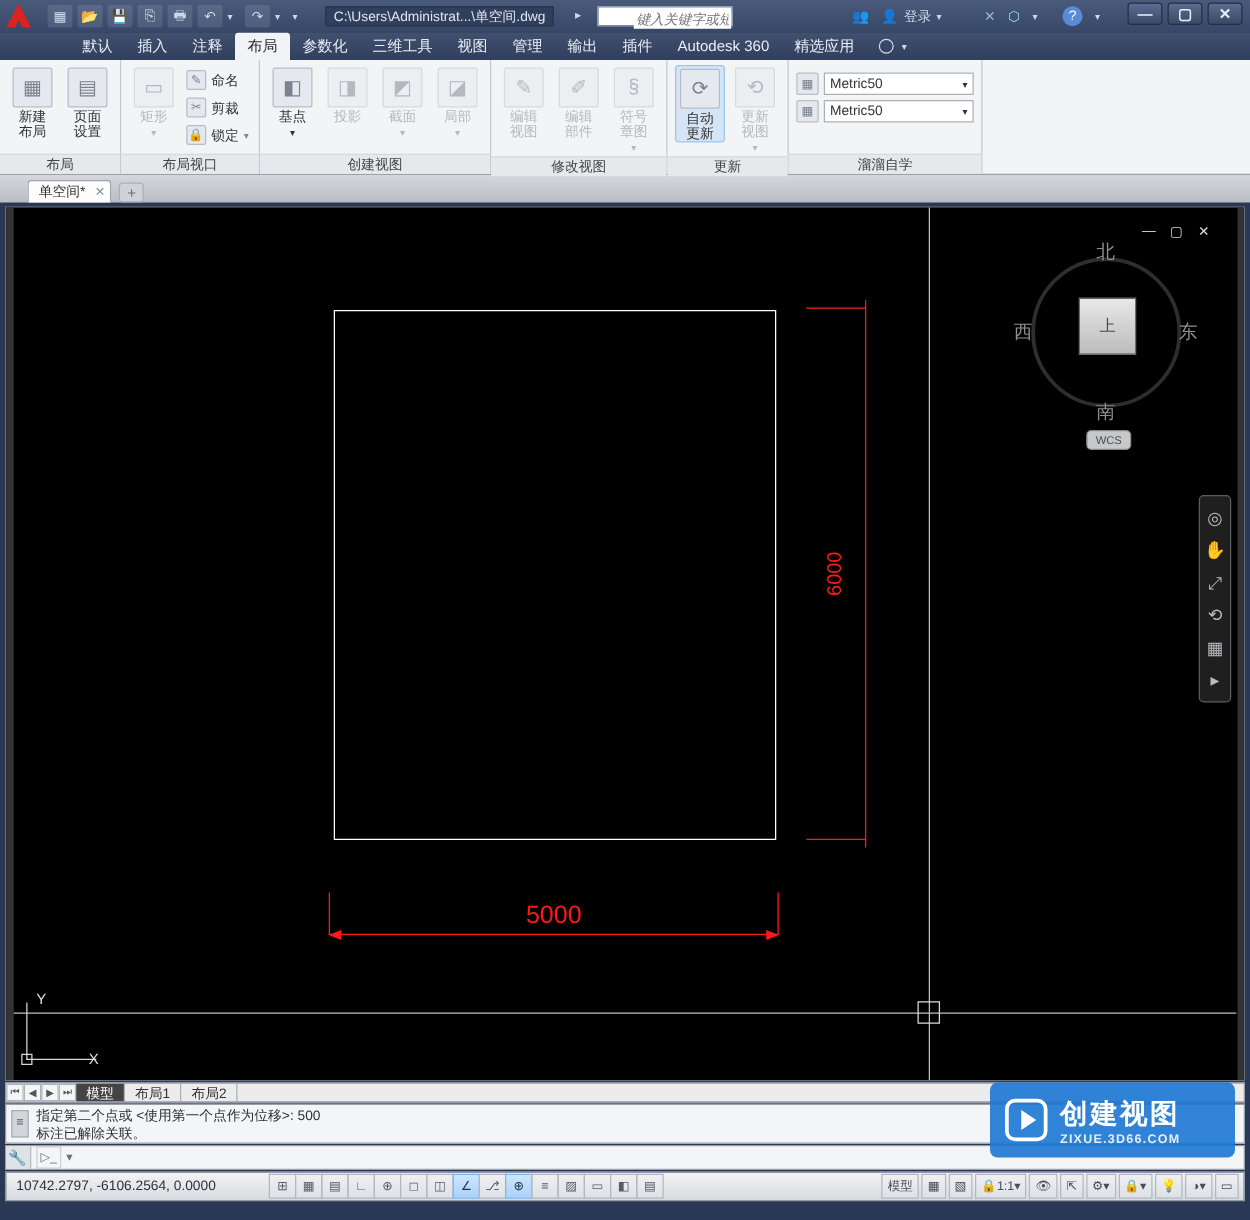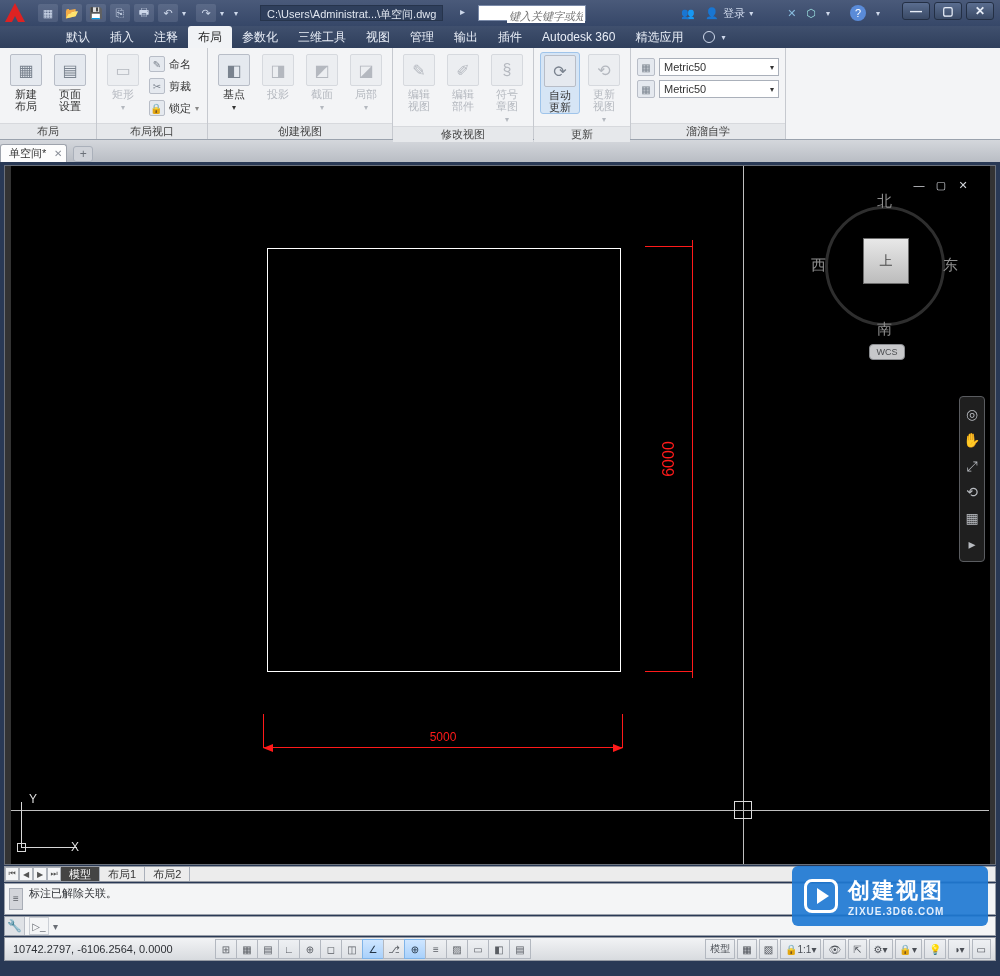--- a/index.html
+++ b/index.html
@@ -36,21 +36,21 @@
 .rb-big.disabled .ic, .rb-big.disabled .lb, .rb-small.disabled { color:#b4b8bf; }
 .rb-big.disabled .ic { background:#eceef1; border-color:#d6d9de; }
 .rb-small { display:flex; align-items:center; gap:4px; font-size:11px; color:#333; height:20px; padding:0 2px; cursor:pointer; }
 .rb-small .ic { width:16px; height:16px; background:#e5e9ef; border:1px solid #b8bdc7; border-radius:2px; display:flex;align-items:center;justify-content:center; color:#7b838e; font-size:10px; }
 .rb-col { display:flex; flex-direction:column; gap:2px; padding-top:2px; }
 .rb-big.pressed { background:#d6e5f5; border:1px solid #9fc4ea; border-radius:3px; }
 .dd-field { display:flex; align-items:center; gap:4px; }
 .dd-field .sel { width:120px; height:18px; border:1px solid #aab0ba; background:#fff; font-size:11px; padding:0 4px; display:flex; align-items:center; justify-content:space-between; color:#333; }
 .dd-field .ficon { width:18px; height:18px; border:1px solid #b8bdc7; background:#e5e9ef; border-radius:2px; display:flex;align-items:center;justify-content:center;color:#7a838e;font-size:10px; }
 
-.filetabs { height:22px; background:linear-gradient(#d4d7dc,#b9bdc4); display:flex; align-items:flex-end; }
+.filetabs { height:22px; background:linear-gradient(#d4d7dc,#b9bdc4); display:flex; align-items:flex-end; padding-left:22px; }
 .filetab { height:18px; background:#fdfdfd; border:1px solid #9ea3ac; border-bottom:none; border-top-left-radius:3px; border-top-right-radius:3px; padding:0 20px 0 8px; font-size:11px; color:#333; display:flex; align-items:center; position:relative; }
 .filetab .x { position:absolute; right:4px; color:#8a8f98; font-size:10px; }
 .newtab { width:20px; height:16px; background:#cfd2d8; border:1px solid #aab0ba; border-radius:3px; margin-left:6px; display:flex; align-items:center; justify-content:center; color:#6b7078; font-size:12px; }
 
 .workspace { position:absolute; left:4px; top:165px; right:4px; height:700px; background:#000; border:1px solid #6a707a; }
 .vp-gray { position:absolute; left:0; top:0; width:6px; height:100%; background:#333; }
 .vp-gray.r { left:auto; right:0; width:5px; }
 .vp-topctrls { position:absolute; right:24px; top:12px; display:flex; gap:6px; }
 .vp-topctrls .c { width:16px; height:14px; color:#d3d6db; font-size:11px; display:flex;align-items:center;justify-content:center; cursor:pointer; }
 
@@ -61,21 +61,21 @@
 .wcs-badge { position:absolute; left:54px; top:148px; width:36px; height:16px; background:#c7c8ca; border:1px solid #8a8c90; border-radius:4px; font-size:9px; color:#4b4d50; display:flex;align-items:center;justify-content:center; }
 
 .navbar { position:absolute; right:10px; top:230px; width:26px; background:rgba(90,90,90,.35); border:1px solid #5a5c60; border-radius:4px; display:flex; flex-direction:column; align-items:center; gap:8px; padding:8px 0; }
 .navbar .nb { width:18px; height:18px; color:#b8bbc0; font-size:14px; display:flex;align-items:center;justify-content:center; cursor:pointer; }
 
 .rect { position:absolute; left:262px; top:82px; width:354px; height:424px; border:1px solid #fff; }
 .dim-h { position:absolute; left:258px; top:548px; width:360px; height:42px; }
 .dim-h .line { position:absolute; bottom:8px; left:0; right:0; height:1px; background:#ff1a1a; }
 .dim-h .ext { position:absolute; width:1px; background:#ff1a1a; top:0; bottom:8px; }
 .dim-h .arrow { position:absolute; bottom:4px; width:0; height:0; border-top:4px solid transparent; border-bottom:4px solid transparent; }
-.dim-h .txt { position:absolute; bottom:12px; left:50%; transform:translateX(-50%); color:#ff1a1a; font-size:12px; }
+.dim-h .txt { position:absolute; bottom:12px; left:50%; transform:translateX(-50%); color:#ff1a1a; font-size:20px; }
 .dim-v { position:absolute; left:640px; top:74px; width:56px; height:438px; }
 .dim-v .line { position:absolute; right:8px; top:0; bottom:0; width:1px; background:#ff1a1a; }
 .dim-v .ext { position:absolute; height:1px; background:#ff1a1a; right:8px; }
 .dim-v .txt { position:absolute; right:14px; top:50%; transform:translateY(-50%) rotate(-90deg); transform-origin:center; color:#ff1a1a; font-size:16px; }
 
 .crosshair-h { position:absolute; top:644px; left:6px; right:6px; height:1px; background:#bfbfbf; }
 .crosshair-v { position:absolute; left:738px; top:0; bottom:0; width:1px; background:#bfbfbf; }
 .pickbox { position:absolute; top:635px; left:729px; width:18px; height:18px; border:1px solid #dcdcdc; }
 
 .ucs { position:absolute; left:10px; bottom:10px; width:70px; height:60px; }
@@ -365,20 +365,21 @@
   </div>
   <div id="mtabs" style="display:flex">
       <div class="t active">模型</div>
       <div class="t">布局1</div>
       <div class="t">布局2</div>
     </div>
 </div>
 
 <div class="cmdhist">
   <div class="handle">≡</div>
+  <div>指定第二个点或 &lt;使用第一个点作为位移&gt;: 500</div>
   <div>标注已解除关联。</div>
 </div>
 
 <div class="cmdline">
   <div class="wrench">🔧</div>
   <div class="cmdicon">▷_</div>
   <span style="color:#6a6e75;margin-right:2px;font-size:10px">▾</span>
 </div>
 
 <div class="statusbar">

